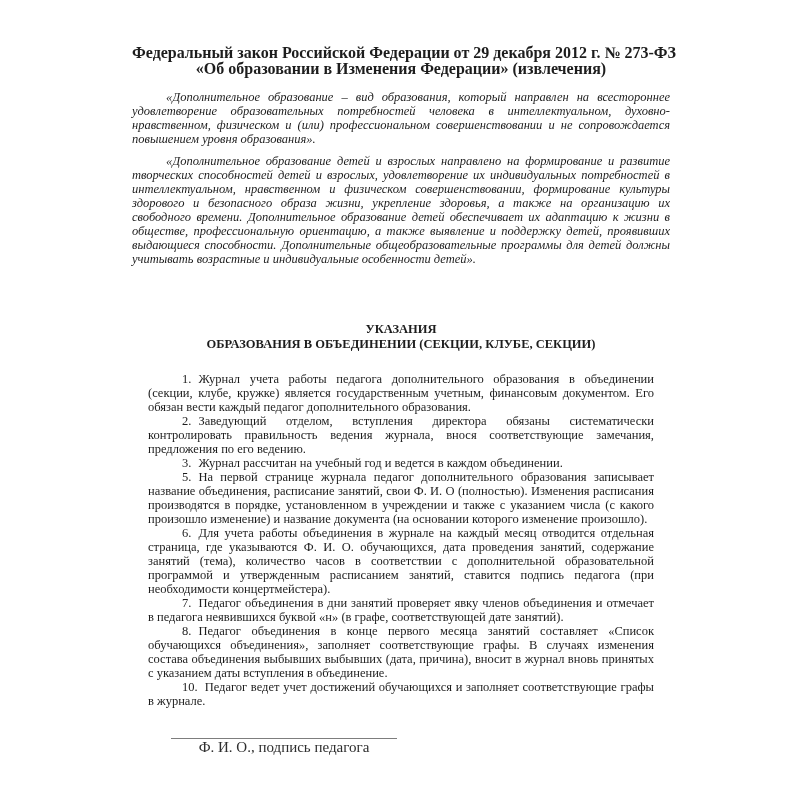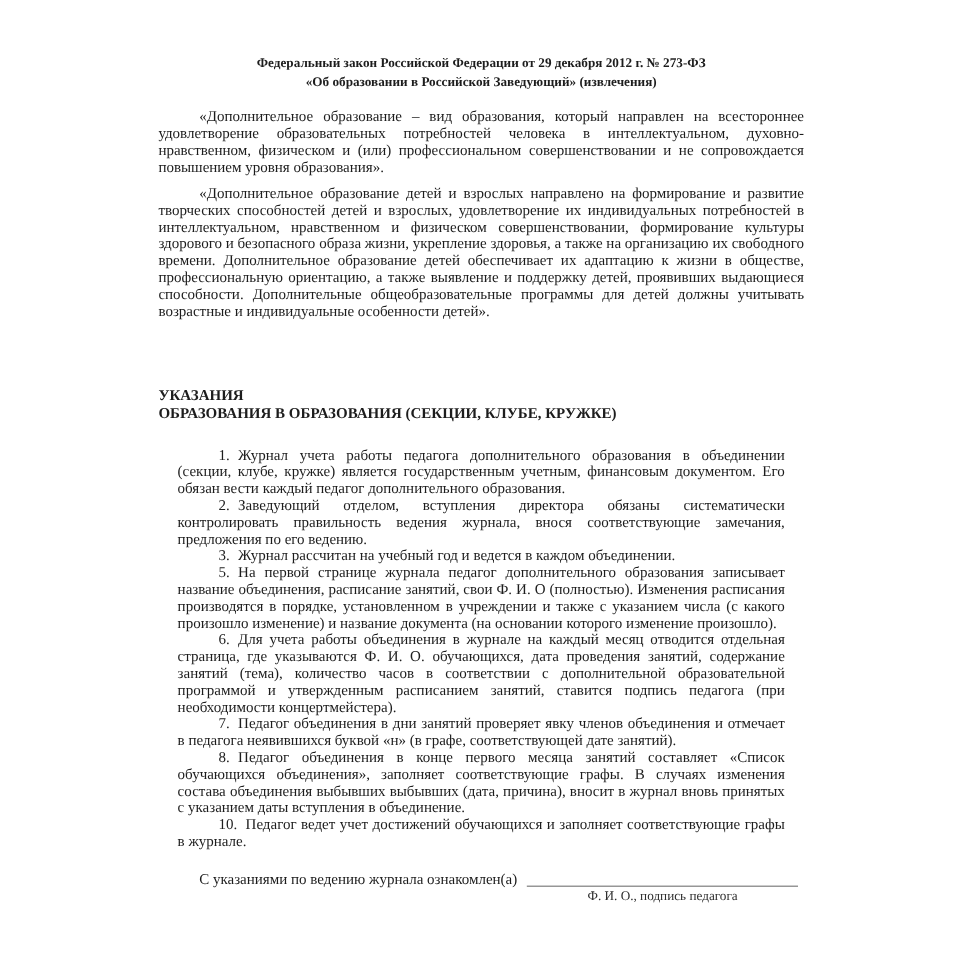--- a/index.html
+++ b/index.html
@@ -23,32 +23,34 @@
   }
   .content {
     margin-left: 132px;
     width: 538px;
     font-size: 12.5px;
     line-height: 14px;
   }
   .law-title {
     text-align: center;
     font-weight: bold;
-    font-size: 11px;
+    font-size: 16px;
     line-height: 16px;
     margin-bottom: 13px;
   }
   .law-title div { white-space: nowrap; }
   p.body-par {
     margin: 0 0 8px 0;
     text-align: justify;
     text-indent: 34px;
+    font-style: italic;
   }
   p.body-par:last-of-type { margin-bottom: 0; }
   .instructions-heading {
+    text-align: center;
     font-weight: bold;
     font-size: 12.5px;
     line-height: 15px;
     margin-top: 56px;
     margin-bottom: 20px;
   }
   .instr-list { margin: 16px; padding: 0; }
   p.item {
     margin: 0;
     text-align: justify;
@@ -67,58 +69,57 @@
     margin-left: 5px;
   }
   .sig-line {
     display: block;
     height: 12px;
     border-bottom: 1px solid #7d7d7d;
   }
   .sig-caption {
     display: block;
     text-align: center;
-    font-size: 11px;
+    font-size: 15px;
     line-height: 13px;
     color: #2e2e2e;
     padding-top: 2px;
   }
 </style>
 </head>
 <body>
 
 <div class="page">
   <div class="content">
 
     <div class="law-title">
       <div>Федеральный закон Российской Федерации от 29 декабря 2012 г. № 273-ФЗ</div>
-      <div>«Об образовании в Российской Заведующий» (извлечения)</div>
+      <div>«Об образовании в Изменения Федерации» (извлечения)</div>
     </div>
 
     <p class="body-par">«Дополнительное образование – вид образования, который направлен на всестороннее удовлетворение образовательных потребностей человека в интеллектуальном, духовно-нравственном, физическом и (или) профессиональном совершенствовании и не сопровождается повышением уровня образования».</p>
     <p class="body-par">«Дополнительное образование детей и взрослых направлено на формирование и развитие творческих способностей детей и взрослых, удовлетворение их индивидуальных потребностей в интеллектуальном, нравственном и физическом совершенствовании, формирование культуры здорового и безопасного образа жизни, укрепление здоровья, а также на организацию их свободного времени. Дополнительное образование детей обеспечивает их адаптацию к жизни в обществе, профессиональную ориентацию, а также выявление и поддержку детей, проявивших выдающиеся способности. Дополнительные общеобразовательные программы для детей должны учитывать возрастные и индивидуальные особенности детей».</p>
 
     <div class="instructions-heading">
       <div>УКАЗАНИЯ</div>
-      <div>ОБРАЗОВАНИЯ В ОБРАЗОВАНИЯ (СЕКЦИИ, КЛУБЕ, КРУЖКЕ)</div>
+      <div>ОБРАЗОВАНИЯ В ОБЪЕДИНЕНИИ (СЕКЦИИ, КЛУБЕ, СЕКЦИИ)</div>
     </div>
 
     <div class="instr-list">
       <p class="item"><span class="num">1.</span><span>Журнал учета работы педагога дополнительного образования в объединении (секции, клубе, кружке) является государственным учетным, финансовым документом. Его обязан вести каждый педагог дополнительного образования.</span></p>
       <p class="item"><span class="num">2.</span><span>Заведующий отделом, вступления директора обязаны систематически контролировать правильность ведения журнала, внося соответствующие замечания, предложения по его ведению.</span></p>
       <p class="item"><span class="num">3.</span><span>Журнал рассчитан на учебный год и ведется в каждом объединении.</span></p>
       <p class="item"><span class="num">5.</span><span>На первой странице журнала педагог дополнительного образования записывает название объединения, расписание занятий, свои Ф. И. О (полностью). Изменения расписания производятся в порядке, установленном в учреждении и также с указанием числа (с какого произошло изменение) и название документа (на основании которого изменение произошло).</span></p>
       <p class="item"><span class="num">6.</span><span>Для учета работы объединения в журнале на каждый месяц отводится отдельная страница, где указываются Ф. И. О. обучающихся, дата проведения занятий, содержание занятий (тема), количество часов в соответствии с дополнительной образовательной программой и утвержденным расписанием занятий, ставится подпись педагога (при необходимости концертмейстера).</span></p>
       <p class="item"><span class="num">7.</span><span>Педагог объединения в дни занятий проверяет явку членов объединения и отмечает в педагога неявившихся буквой «н» (в графе, соответствующей дате занятий).</span></p>
       <p class="item"><span class="num">8.</span><span>Педагог объединения в конце первого месяца занятий составляет «Список обучающихся объединения», заполняет соответствующие графы. В случаях изменения состава объединения выбывших выбывших (дата, причина), вносит в журнал вновь принятых с указанием даты вступления в объединение.</span></p>
       <p class="item"><span class="num">10.</span><span>Педагог ведет учет достижений обучающихся и заполняет соответствующие графы в журнале.</span></p>
     </div>
 
     <p class="ack">
-      <span class="ack-label">С указаниями по ведению журнала ознакомлен(а)</span>
       <span class="sig-block">
         <span class="sig-line"></span>
         <span class="sig-caption">Ф. И. О., подпись педагога</span>
       </span>
     </p>
 
   </div>
 </div>
 
 </body></html>

